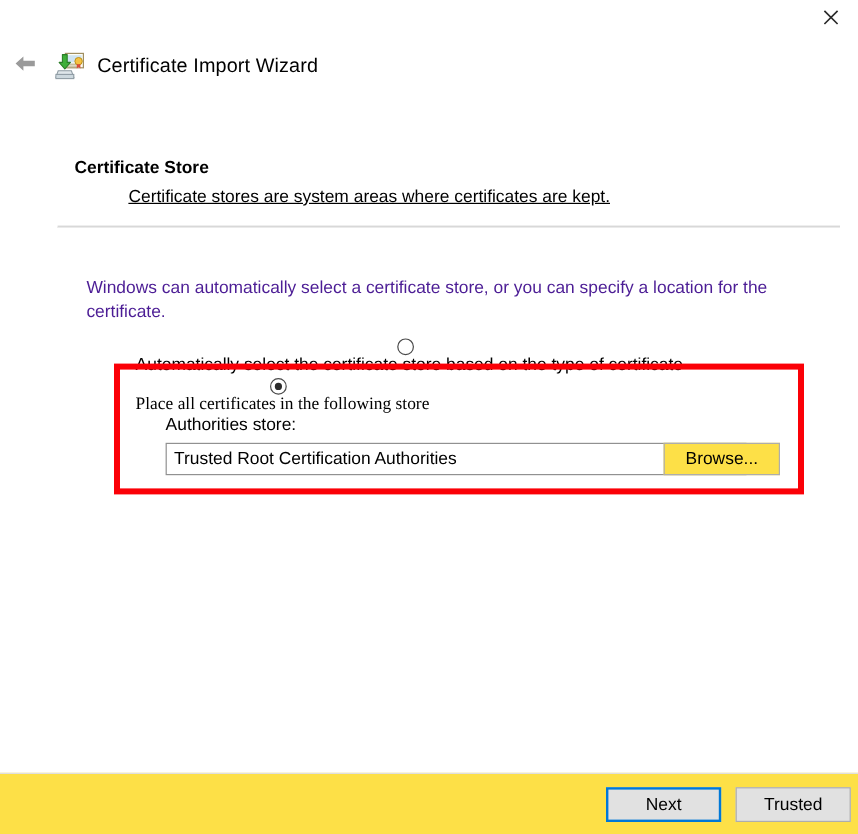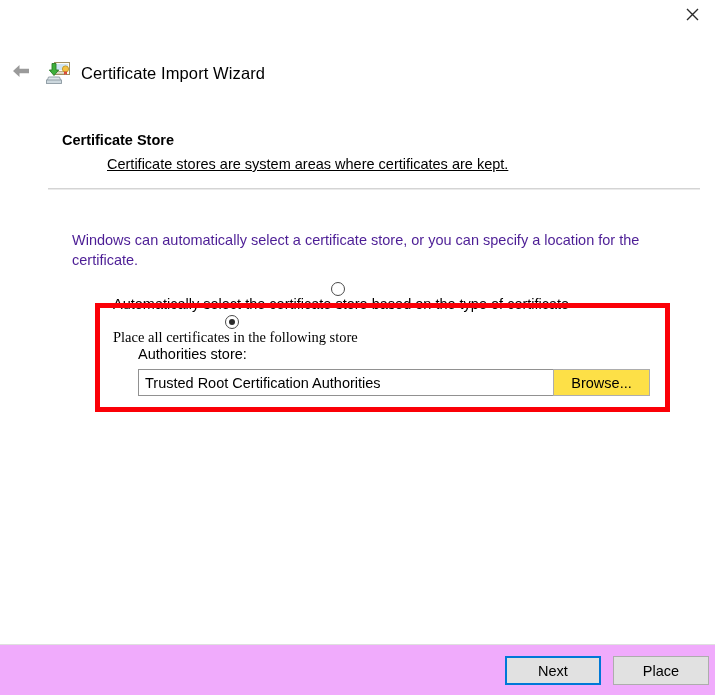--- a/index.html
+++ b/index.html
@@ -33,21 +33,21 @@
     display: flex;
     align-items: center;
     justify-content: center;
     cursor: default;
   }
   .close-btn svg { display: block; }
 
   
   .wizard-header {
     position: absolute;
-    top: 56px;
+    top: 38px;
     left: 0;
     width: 715px;
     height: 34px;
     display: flex;
     align-items: center;
   }
   .back-arrow {
     margin-left: 8px;
     width: 26px;
     height: 26px;
@@ -196,21 +196,21 @@
     pointer-events: none;
   }
 
   
   .footer {
     position: absolute;
     left: 0;
     bottom: 0;
     width: 715px;
     height: 50px;
-    background: #f0abfc;
+    background: #fde047;
     border-top: 1px solid #dfdfdf;
   }
   .footer-btn {
     position: absolute;
     top: 11px;
     width: 96px;
     height: 29px;
     box-sizing: border-box;
     border: 1px solid #adadad;
     background: #e1e1e1;
@@ -289,14 +289,14 @@
 <div class="store-label">Authorities store:</div>
 
 <input class="store-input" type="text" value="Trusted Root Certification Authorities" style="">
 
 <button class="browse-btn">Browse...</button>
 
 <div class="red-box" style="border-color: rgb(251, 0, 7);"></div>
 
 <div class="footer">
   <button class="footer-btn default" id="btn-next">Next</button>
-  <button class="footer-btn" id="btn-cancel">Place</button>
+  <button class="footer-btn" id="btn-cancel">Trusted</button>
 </div>
 
 </body></html>

